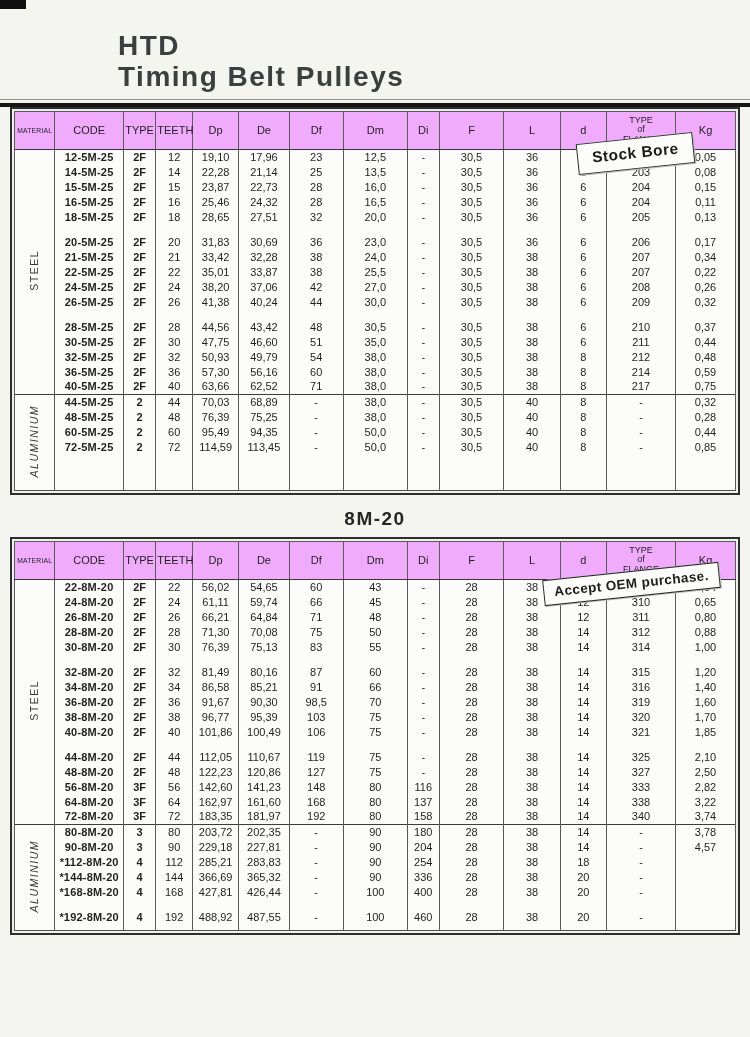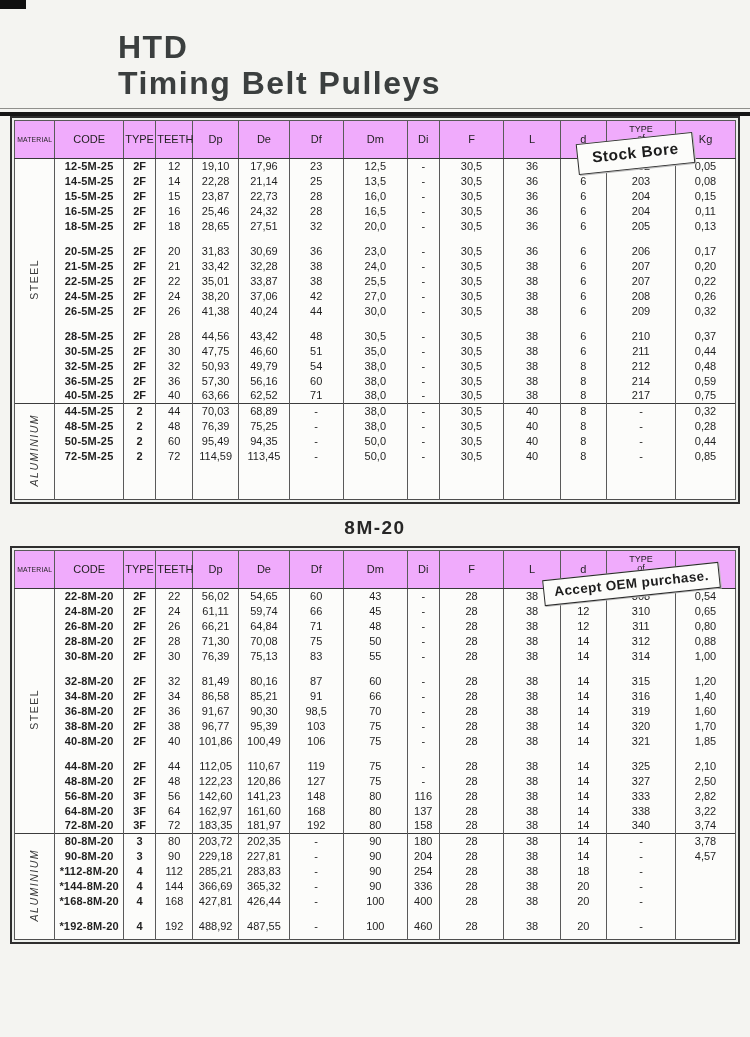--- a/index.html
+++ b/index.html
@@ -9,21 +9,21 @@
     width:750px; height:1037px;
     background:#f4f4f1;
     font-family:"Liberation Sans", sans-serif;
     color:#222;
     overflow:hidden;
   }
   .corner-mark { position:absolute; top:0; left:0; width:26px; height:9px; background:#101010; }
 
   
   .masthead { position:relative; padding:30px 0 6px 118px; }
-  .title-line { font-size:32px; font-weight:700; color:#3b3f3f; letter-spacing:1.5px; line-height:1.12; }
+  .title-line { font-size:28px; font-weight:700; color:#3b3f3f; letter-spacing:1.5px; line-height:1.12; }
   .model-label { position:absolute; right:12px; top:56px; font-size:25px; font-weight:700; color:#25292a; letter-spacing:0.5px; }
   .rule-thin  { height:1px; background:#8f8f8c; margin:0 0 3px 0; }
   .rule-thick { height:4px; background:#161616; }
 
   
   .badge { position:absolute; background:#fcfcfa; border:1.5px solid #2c2c2c; font-weight:700; color:#1c1c1c; white-space:nowrap; box-shadow:1px 1px 0 #bbb; }
   .stock-badge { top:138px; right:56px; padding:5px 14px 6px; font-size:15.5px; transform:rotate(-6deg); letter-spacing:0.5px; }
   .oem-badge   { top:571px; right:30px; padding:4px 10px 5px; font-size:13.5px; transform:rotate(-6deg); letter-spacing:0.4px; }
 
   
@@ -224,21 +224,21 @@
             <td>21</td>
             <td>33,42</td>
             <td>32,28</td>
             <td>38</td>
             <td>24,0</td>
             <td>-</td>
             <td>30,5</td>
             <td>38</td>
             <td>6</td>
             <td>207</td>
-            <td>0,20</td>
+            <td>0,34</td>
           </tr>
           <tr>
             <td class="code-col">22-5M-25</td>
             <td class="type-col">2F</td>
             <td>22</td>
             <td>35,01</td>
             <td>33,87</td>
             <td>38</td>
             <td>25,5</td>
             <td>-</td>
@@ -395,21 +395,21 @@
             <td>-</td>
             <td>38,0</td>
             <td>-</td>
             <td>30,5</td>
             <td>40</td>
             <td>8</td>
             <td>-</td>
             <td>0,28</td>
           </tr>
           <tr>
-            <td class="code-col">50-5M-25</td>
+            <td class="code-col">60-5M-25</td>
             <td class="type-col">2</td>
             <td>60</td>
             <td>95,49</td>
             <td>94,35</td>
             <td>-</td>
             <td>50,0</td>
             <td>-</td>
             <td>30,5</td>
             <td>40</td>
             <td>8</td>

